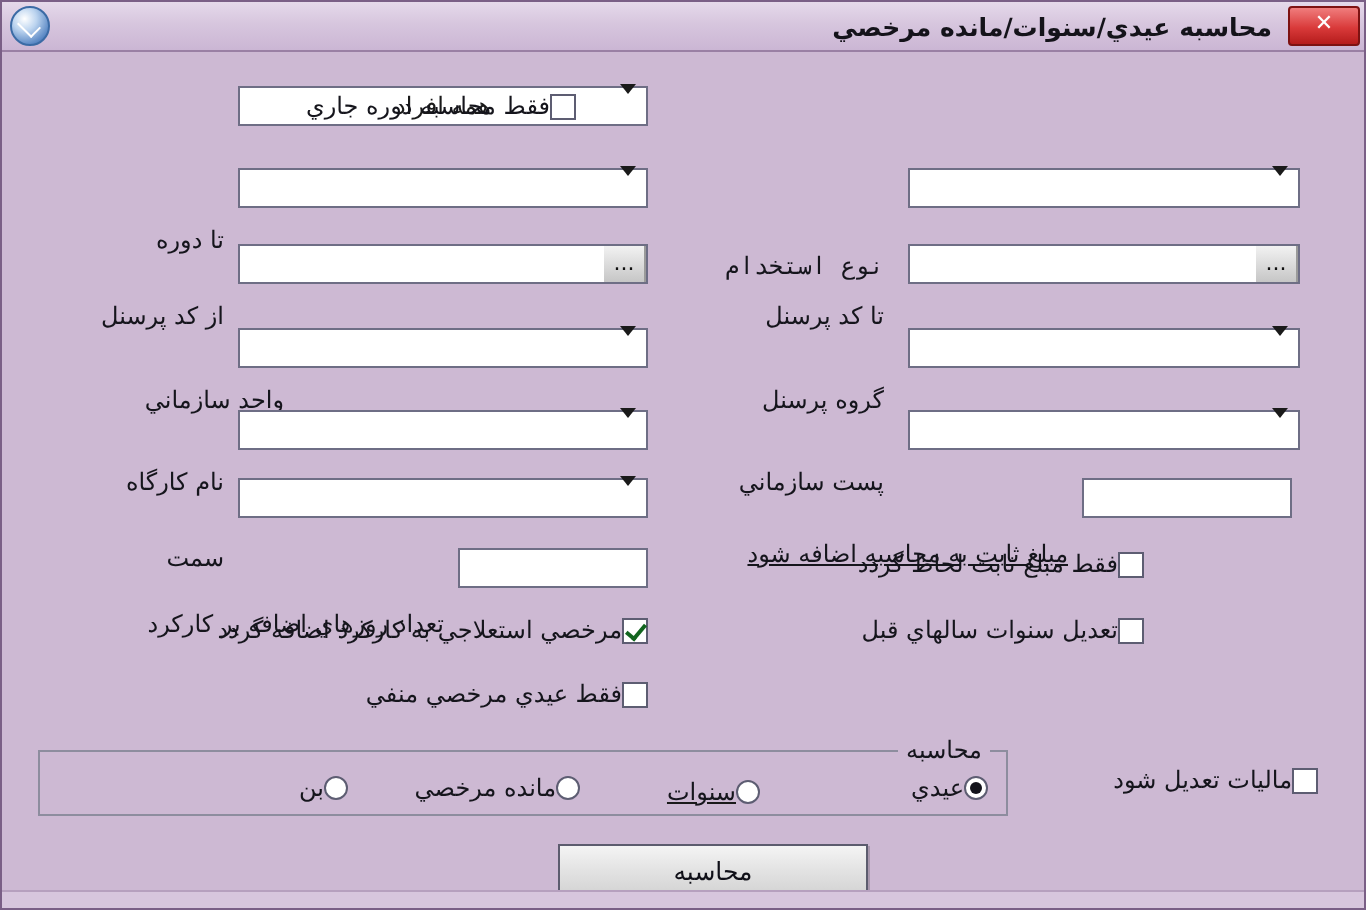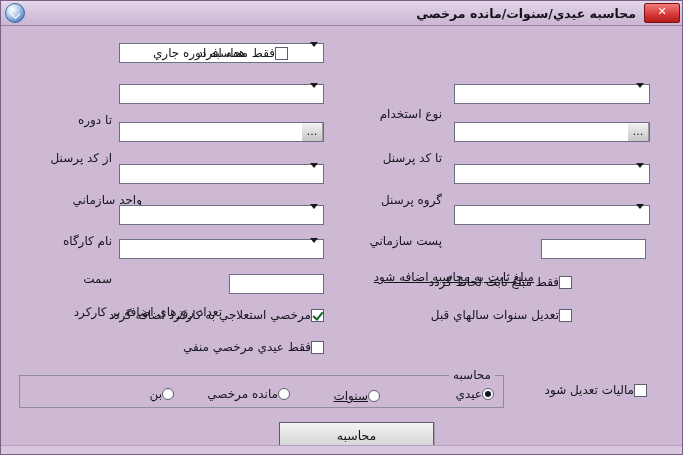--- a/index.html
+++ b/index.html
@@ -260,21 +260,21 @@
     <div class="cb-label">فقط محاسبه دوره جاري</div>
     <div class="checkbox"></div>
   </div>
 
   <div class="field-label" style="top:86px; right:570px; width:60px;">تا دوره</div>
   <div class="combo" style="top:83px; right:358px; width:205px;">
     <div class="combo-arrow"></div>
     <div class="combo-text"></div>
   </div>
 
-  <div class="field-label" style="top:80px; right:240px; width:95px;">نوع استخدام</div>
+  <div class="field-label" style="top:99px; right:240px; width:95px;font-family:Liberation Mono, monospace;">نوع استخدام</div>
   <div class="combo" style="top:83px; right:32px; width:196px;">
     <div class="combo-arrow"></div>
     <div class="combo-text"></div>
   </div>
 
   <div class="field-label" style="top:124px; right:570px; width:78px;">از کد پرسنل</div>
   <div class="textbox" style="top:121px; right:358px; width:205px;">
     <div class="tb-btn">...</div>
     <div class="tb-text"></div>
   </div>
@@ -358,21 +358,21 @@
   </div>
   <div class="radio-item" style="top:386px; right:392px;text-align:center;">
     <div class="rd-label">مانده مرخصي</div>
     <div class="radio-outer"></div>
   </div>
   <div class="radio-item" style="top:386px; right:508px;">
     <div class="rd-label">بن</div>
     <div class="radio-outer"></div>
   </div>
 
-  <div class="checkrow" style="top:382px; right:35px;">
+  <div class="checkrow" style="top:382px; right:23px;">
     <div class="cb-label">ماليات تعديل شود</div>
     <div class="checkbox"></div>
   </div>
 
   <div class="mainbtn" style="top:421px; right:248px; width:155px; height:27px;">محاسبه</div>
 
   <div class="bottomstrip"></div>
 </div>
 
 </body></html>

